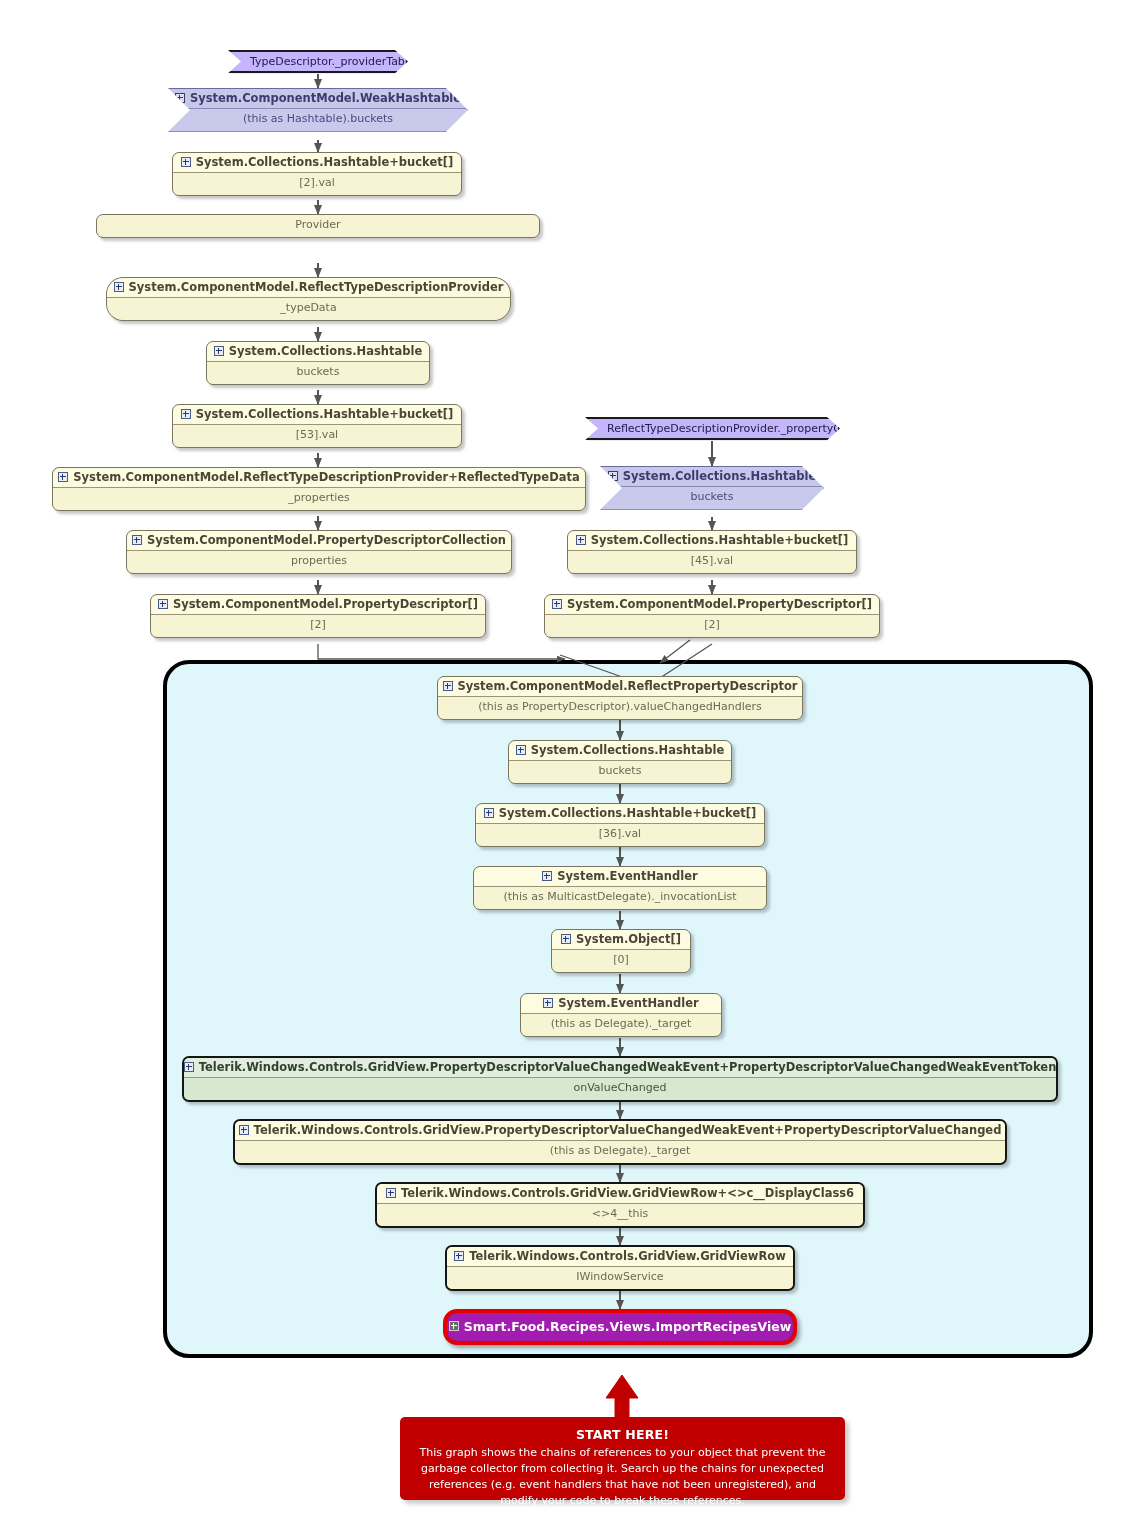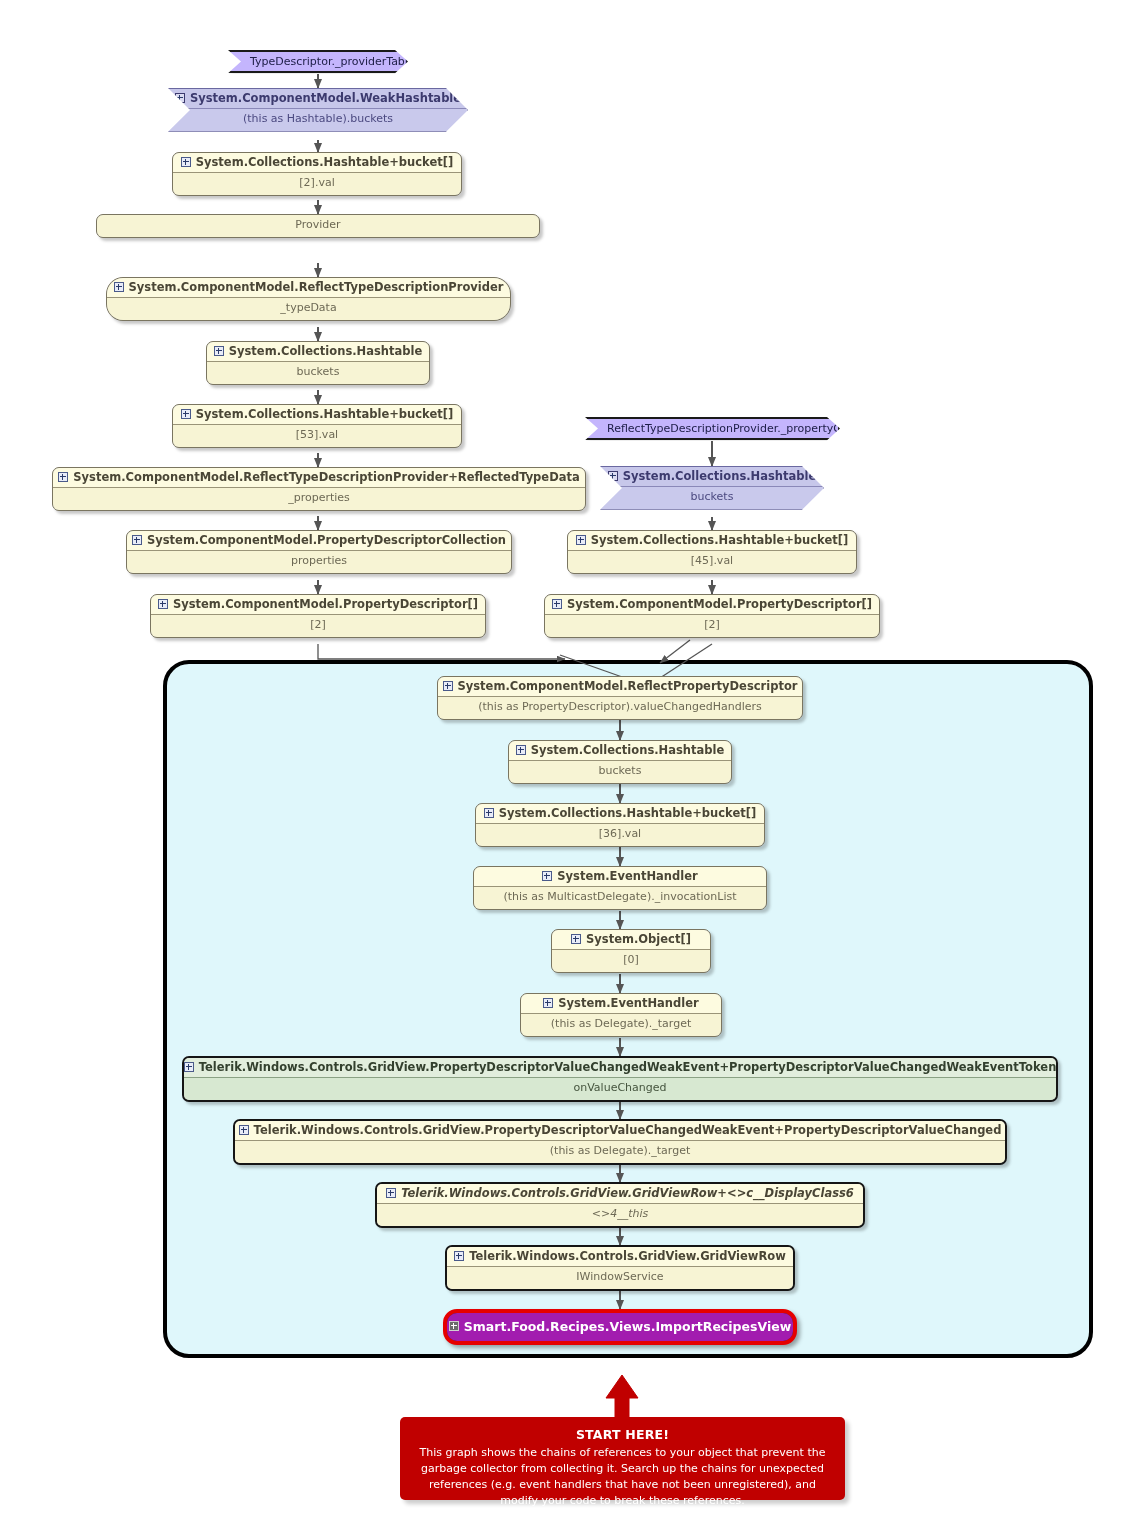--- a/index.html
+++ b/index.html
@@ -356,21 +356,21 @@
   </div>
 
   <div class="node" style="left:473px; top:866px; width:294px;">
     <div class="hdr">
       <span class="plusbox"></span>
       <span>System.EventHandler</span>
     </div>
     <div class="body">(this as MulticastDelegate)._invocationList</div>
   </div>
 
-  <div class="node" style="left:551px; top:929px; width:160px;">
+  <div class="node" style="left:551px; top:929px; width:140px;">
     <div class="hdr">
       <span class="plusbox"></span>
       <span>System.Object[]</span>
     </div>
     <div class="body">[0]</div>
   </div>
 
   <div class="node" style="left:520px; top:993px; width:202px;">
     <div class="hdr">
       <span class="plusbox"></span>
@@ -388,21 +388,21 @@
   </div>
 
   <div class="node thick" style="left:233px; top:1119px; width:774px;">
     <div class="hdr">
       <span class="plusbox"></span>
       <span>Telerik.Windows.Controls.GridView.PropertyDescriptorValueChangedWeakEvent+PropertyDescriptorValueChanged</span>
     </div>
     <div class="body">(this as Delegate)._target</div>
   </div>
 
-  <div class="node thick" style="left:375px; top:1182px; width:490px;font-style:italic;">
+  <div class="node thick" style="left:375px; top:1182px; width:490px;">
     <div class="hdr">
       <span class="plusbox"></span>
       <span>Telerik.Windows.Controls.GridView.GridViewRow+&lt;&gt;c__DisplayClass6</span>
     </div>
     <div class="body">&lt;&gt;4__this</div>
   </div>
 
   <div class="node thick" style="left:445px; top:1245px; width:350px;">
     <div class="hdr">
       <span class="plusbox"></span>

